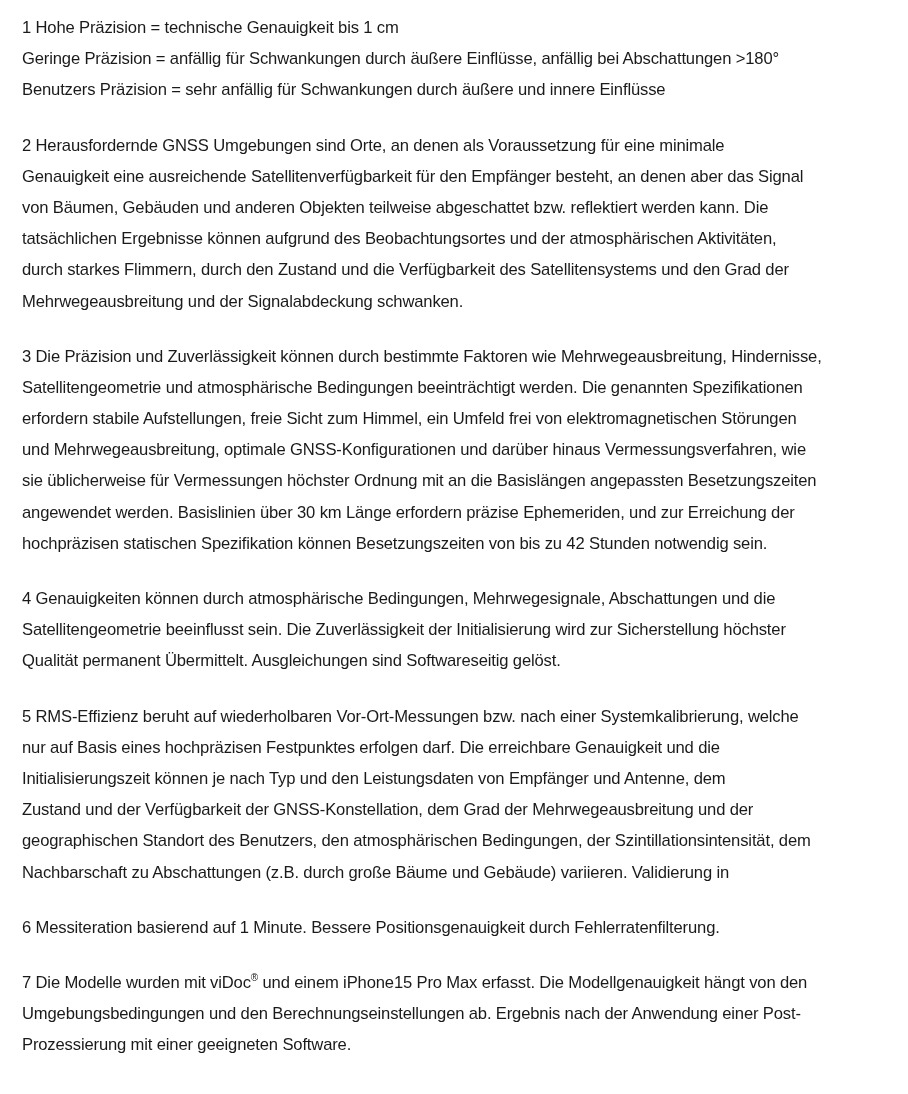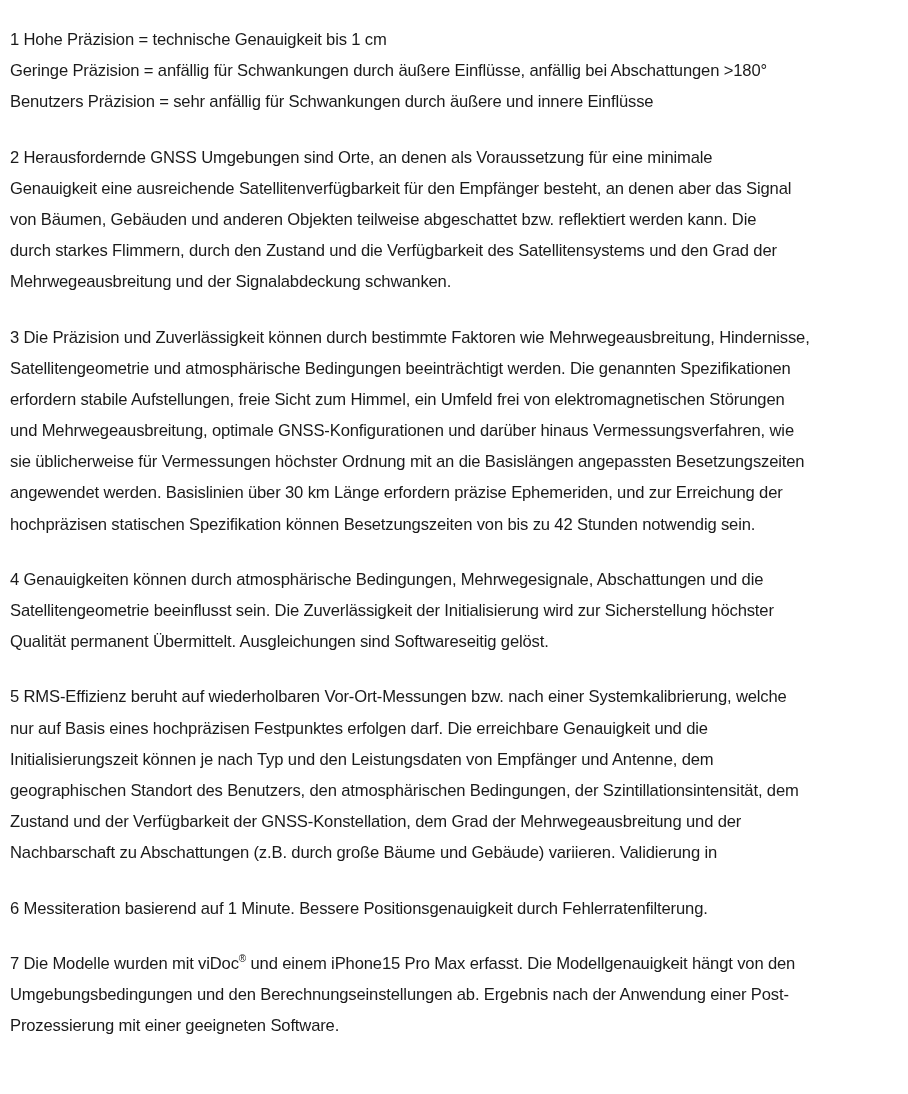--- a/index.html
+++ b/index.html
@@ -9,21 +9,22 @@
   }
   body {
     width: 908px;
     height: 1094px;
     overflow: hidden;
     font-family: "Liberation Sans", sans-serif;
     color: #1a1a1a;
   }
   .doc {
     position: relative;
-    padding: 24px 0 0 10px;
+    padding: 12px 0 0 10px;
+    margin-left: 12px;
   }
   .para {
     margin: 0;
   }
   .line {
     display: block;
     white-space: nowrap;
     font-size: 16.6px;
     line-height: 31.2px;
     height: 31.2px;
@@ -47,20 +48,21 @@
     <span class="line">1 Hohe Präzision = technische Genauigkeit bis 1 cm</span>
     <span class="line">Geringe Präzision = anfällig für Schwankungen durch äußere Einflüsse, anfällig bei Abschattungen &gt;180°</span>
     <span class="line">Benutzers Präzision = sehr anfällig für Schwankungen durch äußere und innere Einflüsse</span>
   </div>
   <div class="gap"></div>
 
   <div class="para">
     <span class="line">2 Herausfordernde GNSS Umgebungen sind Orte, an denen als Voraussetzung für eine minimale</span>
     <span class="line">Genauigkeit eine ausreichende Satellitenverfügbarkeit für den Empfänger besteht, an denen aber das Signal</span>
     <span class="line">von Bäumen, Gebäuden und anderen Objekten teilweise abgeschattet bzw. reflektiert werden kann. Die</span>
+    <span class="line">tatsächlichen Ergebnisse können aufgrund des Beobachtungsortes und der atmosphärischen Aktivitäten,</span>
     <span class="line">durch starkes Flimmern, durch den Zustand und die Verfügbarkeit des Satellitensystems und den Grad der</span>
     <span class="line">Mehrwegeausbreitung und der Signalabdeckung schwanken.</span>
   </div>
   <div class="gap"></div>
 
   <div class="para">
     <span class="line">3 Die Präzision und Zuverlässigkeit können durch bestimmte Faktoren wie Mehrwegeausbreitung, Hindernisse,</span>
     <span class="line">Satellitengeometrie und atmosphärische Bedingungen beeinträchtigt werden. Die genannten Spezifikationen</span>
     <span class="line">erfordern stabile Aufstellungen, freie Sicht zum Himmel, ein Umfeld frei von elektromagnetischen Störungen</span>
     <span class="line">und Mehrwegeausbreitung, optimale GNSS-Konfigurationen und darüber hinaus Vermessungsverfahren, wie</span>
@@ -74,22 +76,22 @@
     <span class="line">4 Genauigkeiten können durch atmosphärische Bedingungen, Mehrwegesignale, Abschattungen und die</span>
     <span class="line">Satellitengeometrie beeinflusst sein. Die Zuverlässigkeit der Initialisierung wird zur Sicherstellung höchster</span>
     <span class="line">Qualität permanent Übermittelt. Ausgleichungen sind Softwareseitig gelöst.</span>
   </div>
   <div class="gap"></div>
 
   <div class="para">
     <span class="line">5 RMS-Effizienz beruht auf wiederholbaren Vor-Ort-Messungen bzw. nach einer Systemkalibrierung, welche</span>
     <span class="line">nur auf Basis eines hochpräzisen Festpunktes erfolgen darf. Die erreichbare Genauigkeit und die</span>
     <span class="line">Initialisierungszeit können je nach Typ und den Leistungsdaten von Empfänger und Antenne, dem</span>
+    <span class="line">Zustand und der Verfügbarkeit der GNSS-Konstellation, dem Grad der Mehrwegeausbreitung und der</span>
     <span class="line">geographischen Standort des Benutzers, den atmosphärischen Bedingungen, der Szintillationsintensität, dem</span>
-    <span class="line">Zustand und der Verfügbarkeit der GNSS-Konstellation, dem Grad der Mehrwegeausbreitung und der</span>
     <span class="line">Nachbarschaft zu Abschattungen (z.B. durch große Bäume und Gebäude) variieren. Validierung in</span>
   </div>
   <div class="gap"></div>
 
   <div class="para">
     <span class="line">6 Messiteration basierend auf 1 Minute. Bessere Positionsgenauigkeit durch Fehlerratenfilterung.</span>
   </div>
   <div class="gap"></div>
 
   <div class="para">

